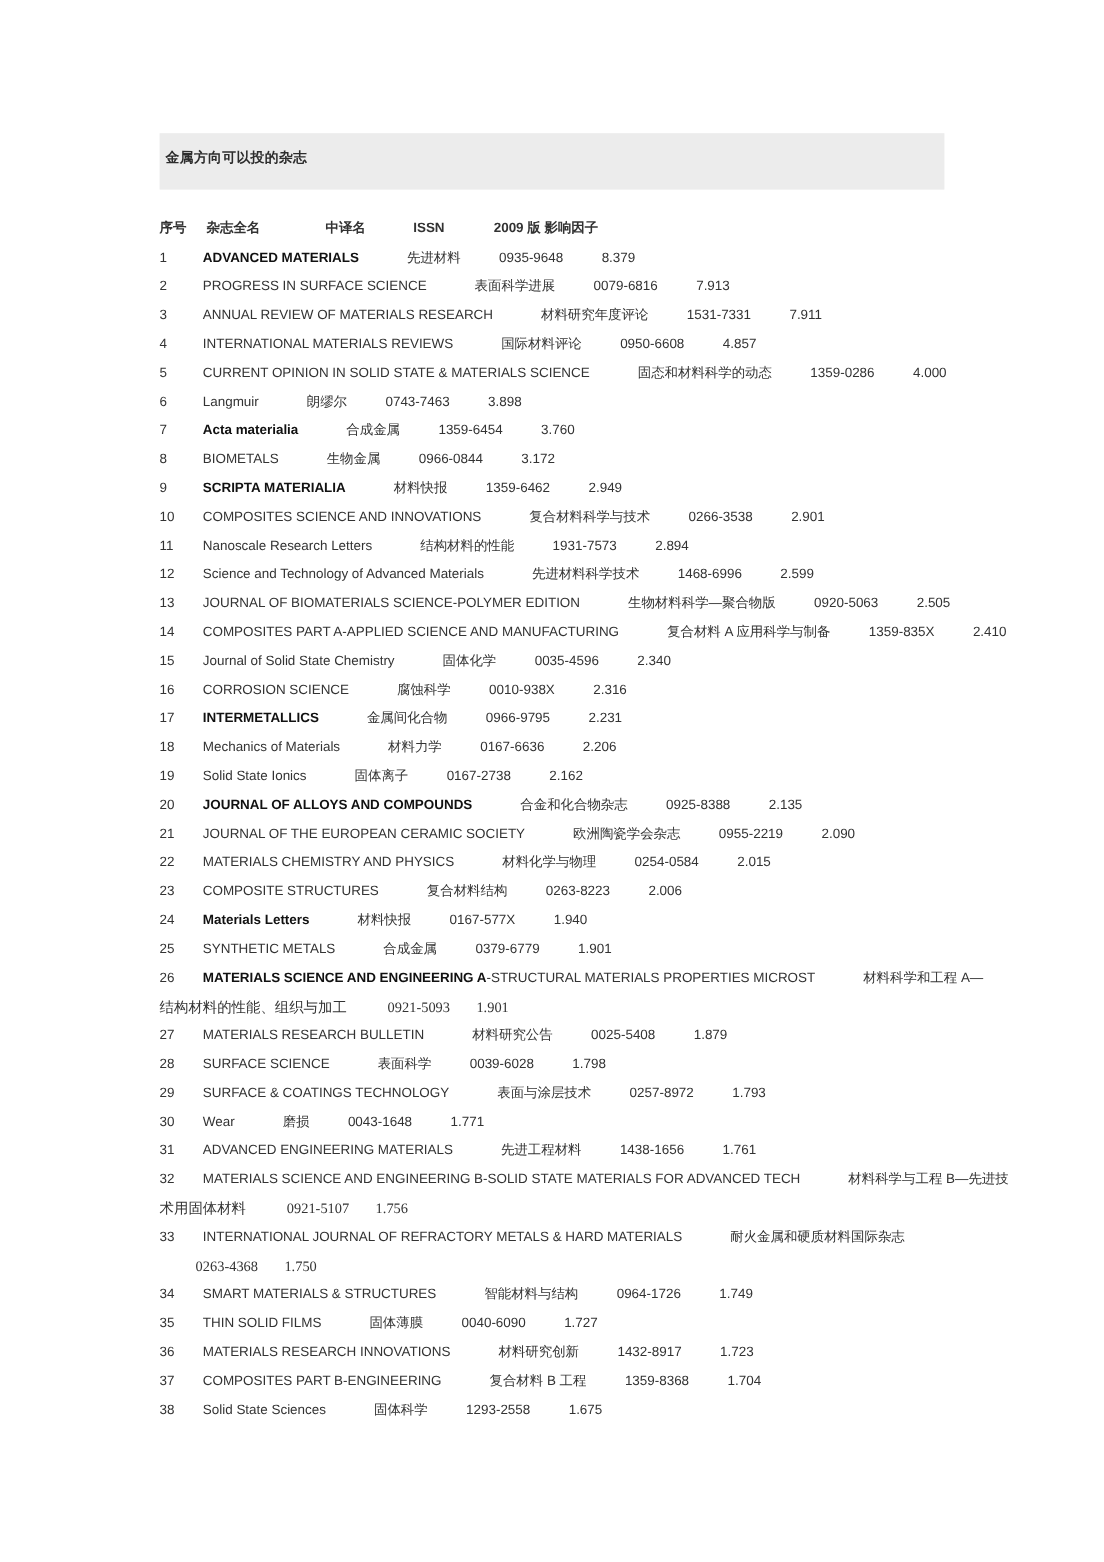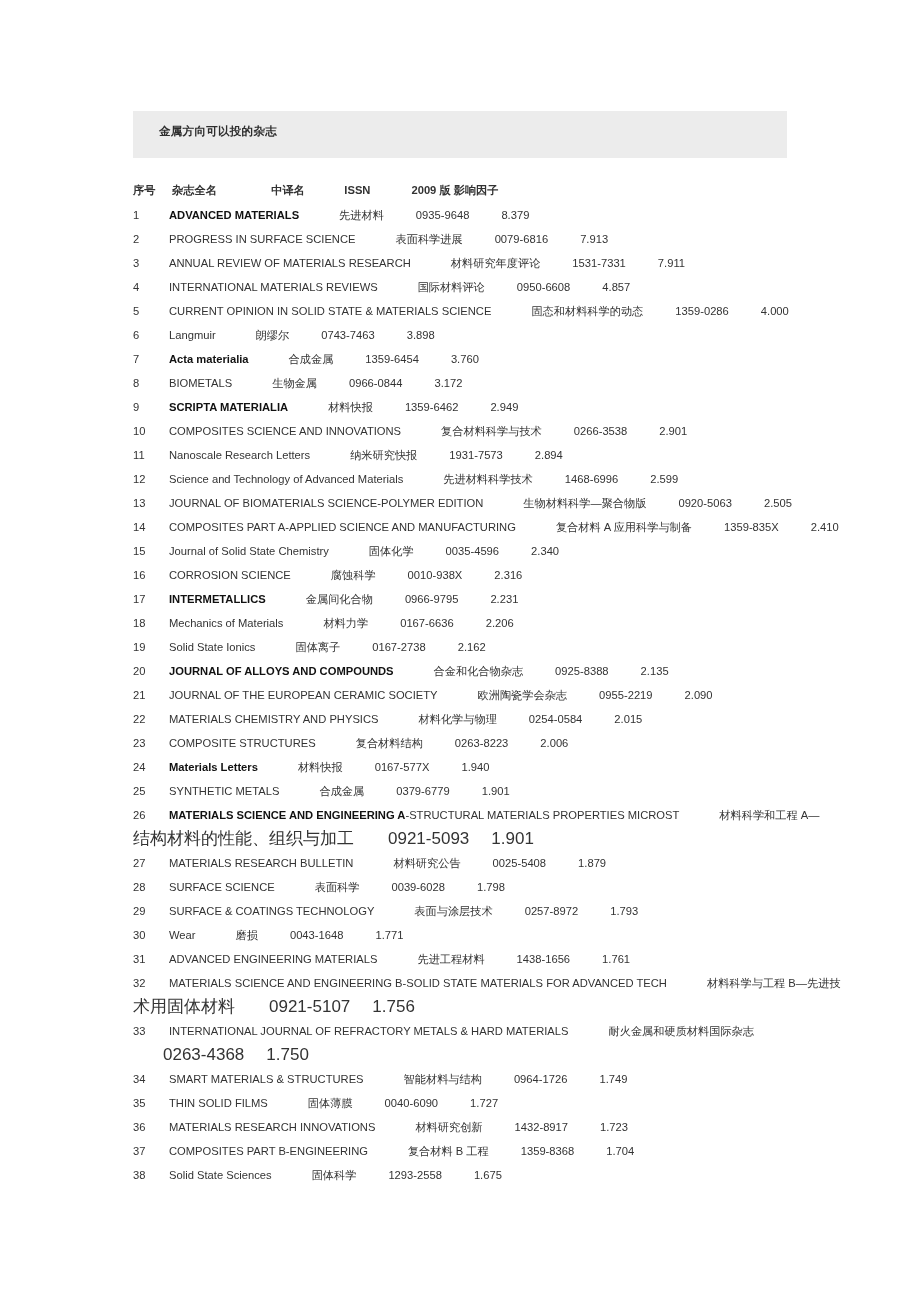--- a/index.html
+++ b/index.html
@@ -25,21 +25,21 @@
     position: absolute;
     left: 133px;
     top: 111px;
     width: 654px;
     height: 47px;
     background: #ececec;
     box-sizing: border-box;
   }
   .title-banner .title-text {
     position: absolute;
-    left: 26px;
+    left: 5px;
     top: 13px;
     font-size: 11.5px;
     font-weight: bold;
     color: #2d2d2d;
     letter-spacing: 0.3px;
     white-space: nowrap;
   }
   
   .table-area {
     position: absolute;
@@ -90,22 +90,23 @@
   }
   .bold {
     font-weight: bold;
     color: #111111;
     text-align: center;
   }
   .cont-line {
     display: block;
     line-height: 24px;
     white-space: nowrap;
-    font-size: 17px;
+    font-size: 12px;
     color: #333333;
+    font-family: Liberation Serif, serif;
   }
   .cont-indent {
     padding-left: 30px;
   }
   .sp-s  { display:inline-block; width: 14px; }
   .sp-m  { display:inline-block; width: 22px; }
   .sp-l  { display:inline-block; width: 34px; }
 </style>
 </head>
 <body>
@@ -130,21 +131,21 @@
         <div class="row"><span class="c-num">1</span><span class="c-name bold">ADVANCED MATERIALS</span><span class="sp-m"></span><span class="c-cn">先进材料</span><span class="sp-s"></span><span class="c-issn">0935-9648</span><span class="sp-s"></span><span class="c-if">8.379</span></div>
         <div class="row"><span class="c-num">2</span><span class="c-name">PROGRESS IN SURFACE SCIENCE</span><span class="sp-m"></span><span class="c-cn">表面科学进展</span><span class="sp-s"></span><span class="c-issn">0079-6816</span><span class="sp-s"></span><span class="c-if">7.913</span></div>
         <div class="row"><span class="c-num">3</span><span class="c-name">ANNUAL REVIEW OF MATERIALS RESEARCH</span><span class="sp-m"></span><span class="c-cn">材料研究年度评论</span><span class="sp-s"></span><span class="c-issn">1531-7331</span><span class="sp-s"></span><span class="c-if">7.911</span></div>
         <div class="row"><span class="c-num">4</span><span class="c-name">INTERNATIONAL MATERIALS REVIEWS</span><span class="sp-m"></span><span class="c-cn">国际材料评论</span><span class="sp-s"></span><span class="c-issn">0950-6608</span><span class="sp-s"></span><span class="c-if">4.857</span></div>
         <div class="row"><span class="c-num">5</span><span class="c-name">CURRENT OPINION IN SOLID STATE &amp; MATERIALS SCIENCE</span><span class="sp-m"></span><span class="c-cn">固态和材料科学的动态</span><span class="sp-s"></span><span class="c-issn">1359-0286</span><span class="sp-s"></span><span class="c-if">4.000</span></div>
         <div class="row"><span class="c-num">6</span><span class="c-name">Langmuir</span><span class="sp-m"></span><span class="c-cn">朗缪尔</span><span class="sp-s"></span><span class="c-issn">0743-7463</span><span class="sp-s"></span><span class="c-if">3.898</span></div>
         <div class="row"><span class="c-num">7</span><span class="c-name bold">Acta materialia</span><span class="sp-m"></span><span class="c-cn">合成金属</span><span class="sp-s"></span><span class="c-issn">1359-6454</span><span class="sp-s"></span><span class="c-if">3.760</span></div>
         <div class="row"><span class="c-num">8</span><span class="c-name">BIOMETALS</span><span class="sp-m"></span><span class="c-cn">生物金属</span><span class="sp-s"></span><span class="c-issn">0966-0844</span><span class="sp-s"></span><span class="c-if">3.172</span></div>
         <div class="row"><span class="c-num">9</span><span class="c-name bold">SCRIPTA MATERIALIA</span><span class="sp-m"></span><span class="c-cn">材料快报</span><span class="sp-s"></span><span class="c-issn">1359-6462</span><span class="sp-s"></span><span class="c-if">2.949</span></div>
         <div class="row"><span class="c-num">10</span><span class="c-name">COMPOSITES SCIENCE AND INNOVATIONS</span><span class="sp-m"></span><span class="c-cn">复合材料科学与技术</span><span class="sp-s"></span><span class="c-issn">0266-3538</span><span class="sp-s"></span><span class="c-if">2.901</span></div>
-        <div class="row"><span class="c-num">11</span><span class="c-name">Nanoscale Research Letters</span><span class="sp-m"></span><span class="c-cn">纳米研究快报</span><span class="sp-s"></span><span class="c-issn">1931-7573</span><span class="sp-s"></span><span class="c-if">2.894</span></div>
+        <div class="row"><span class="c-num">11</span><span class="c-name">Nanoscale Research Letters</span><span class="sp-m"></span><span class="c-cn">结构材料的性能</span><span class="sp-s"></span><span class="c-issn">1931-7573</span><span class="sp-s"></span><span class="c-if">2.894</span></div>
         <div class="row"><span class="c-num">12</span><span class="c-name">Science and Technology of Advanced Materials</span><span class="sp-m"></span><span class="c-cn">先进材料科学技术</span><span class="sp-s"></span><span class="c-issn">1468-6996</span><span class="sp-s"></span><span class="c-if">2.599</span></div>
         <div class="row"><span class="c-num">13</span><span class="c-name">JOURNAL OF BIOMATERIALS SCIENCE-POLYMER EDITION</span><span class="sp-m"></span><span class="c-cn">生物材料科学—聚合物版</span><span class="sp-s"></span><span class="c-issn">0920-5063</span><span class="sp-s"></span><span class="c-if">2.505</span></div>
         <div class="row"><span class="c-num">14</span><span class="c-name">COMPOSITES PART A-APPLIED SCIENCE AND MANUFACTURING</span><span class="sp-m"></span><span class="c-cn">复合材料 A 应用科学与制备</span><span class="sp-s"></span><span class="c-issn">1359-835X</span><span class="sp-s"></span><span class="c-if">2.410</span></div>
         <div class="row"><span class="c-num">15</span><span class="c-name">Journal of Solid State Chemistry</span><span class="sp-m"></span><span class="c-cn">固体化学</span><span class="sp-s"></span><span class="c-issn">0035-4596</span><span class="sp-s"></span><span class="c-if">2.340</span></div>
         <div class="row"><span class="c-num">16</span><span class="c-name">CORROSION SCIENCE</span><span class="sp-m"></span><span class="c-cn">腐蚀科学</span><span class="sp-s"></span><span class="c-issn">0010-938X</span><span class="sp-s"></span><span class="c-if">2.316</span></div>
         <div class="row"><span class="c-num">17</span><span class="c-name bold">INTERMETALLICS</span><span class="sp-m"></span><span class="c-cn">金属间化合物</span><span class="sp-s"></span><span class="c-issn">0966-9795</span><span class="sp-s"></span><span class="c-if">2.231</span></div>
         <div class="row"><span class="c-num">18</span><span class="c-name">Mechanics of Materials</span><span class="sp-m"></span><span class="c-cn">材料力学</span><span class="sp-s"></span><span class="c-issn">0167-6636</span><span class="sp-s"></span><span class="c-if">2.206</span></div>
         <div class="row"><span class="c-num">19</span><span class="c-name">Solid State Ionics</span><span class="sp-m"></span><span class="c-cn">固体离子</span><span class="sp-s"></span><span class="c-issn">0167-2738</span><span class="sp-s"></span><span class="c-if">2.162</span></div>
         <div class="row"><span class="c-num">20</span><span class="c-name bold">JOURNAL OF ALLOYS AND COMPOUNDS</span><span class="sp-m"></span><span class="c-cn">合金和化合物杂志</span><span class="sp-s"></span><span class="c-issn">0925-8388</span><span class="sp-s"></span><span class="c-if">2.135</span></div>
         <div class="row"><span class="c-num">21</span><span class="c-name">JOURNAL OF THE EUROPEAN CERAMIC SOCIETY</span><span class="sp-m"></span><span class="c-cn">欧洲陶瓷学会杂志</span><span class="sp-s"></span><span class="c-issn">0955-2219</span><span class="sp-s"></span><span class="c-if">2.090</span></div>

